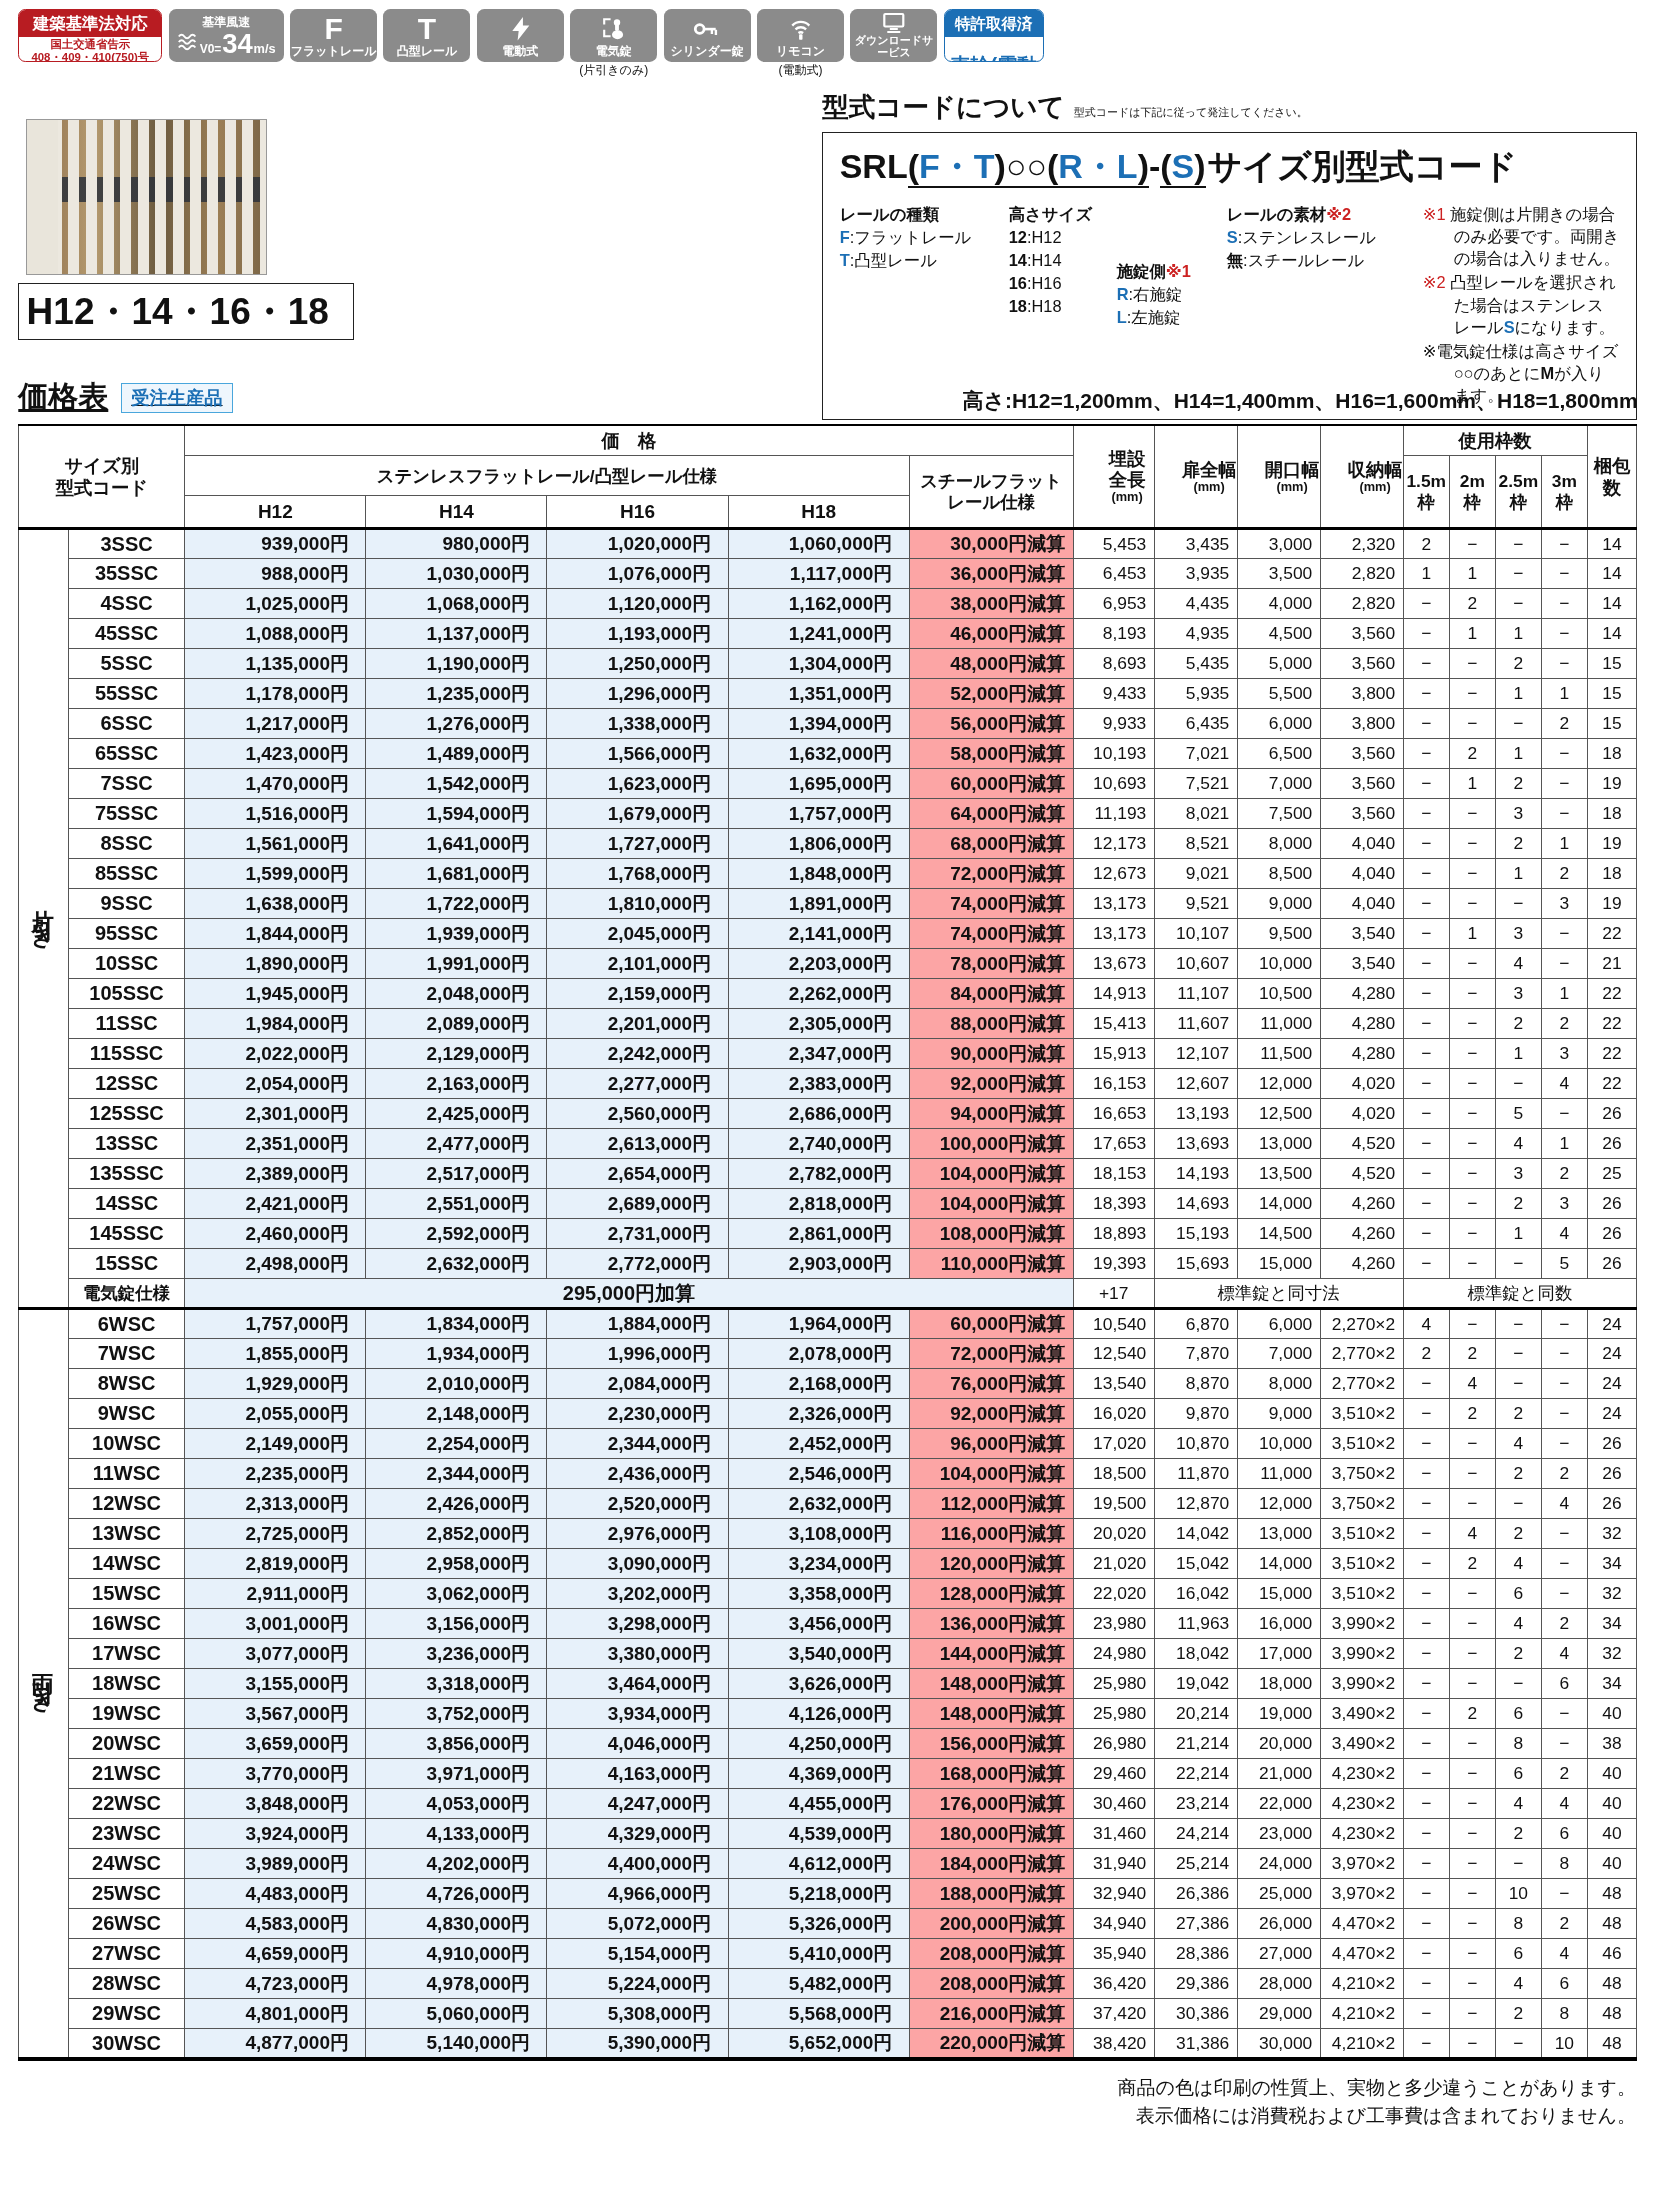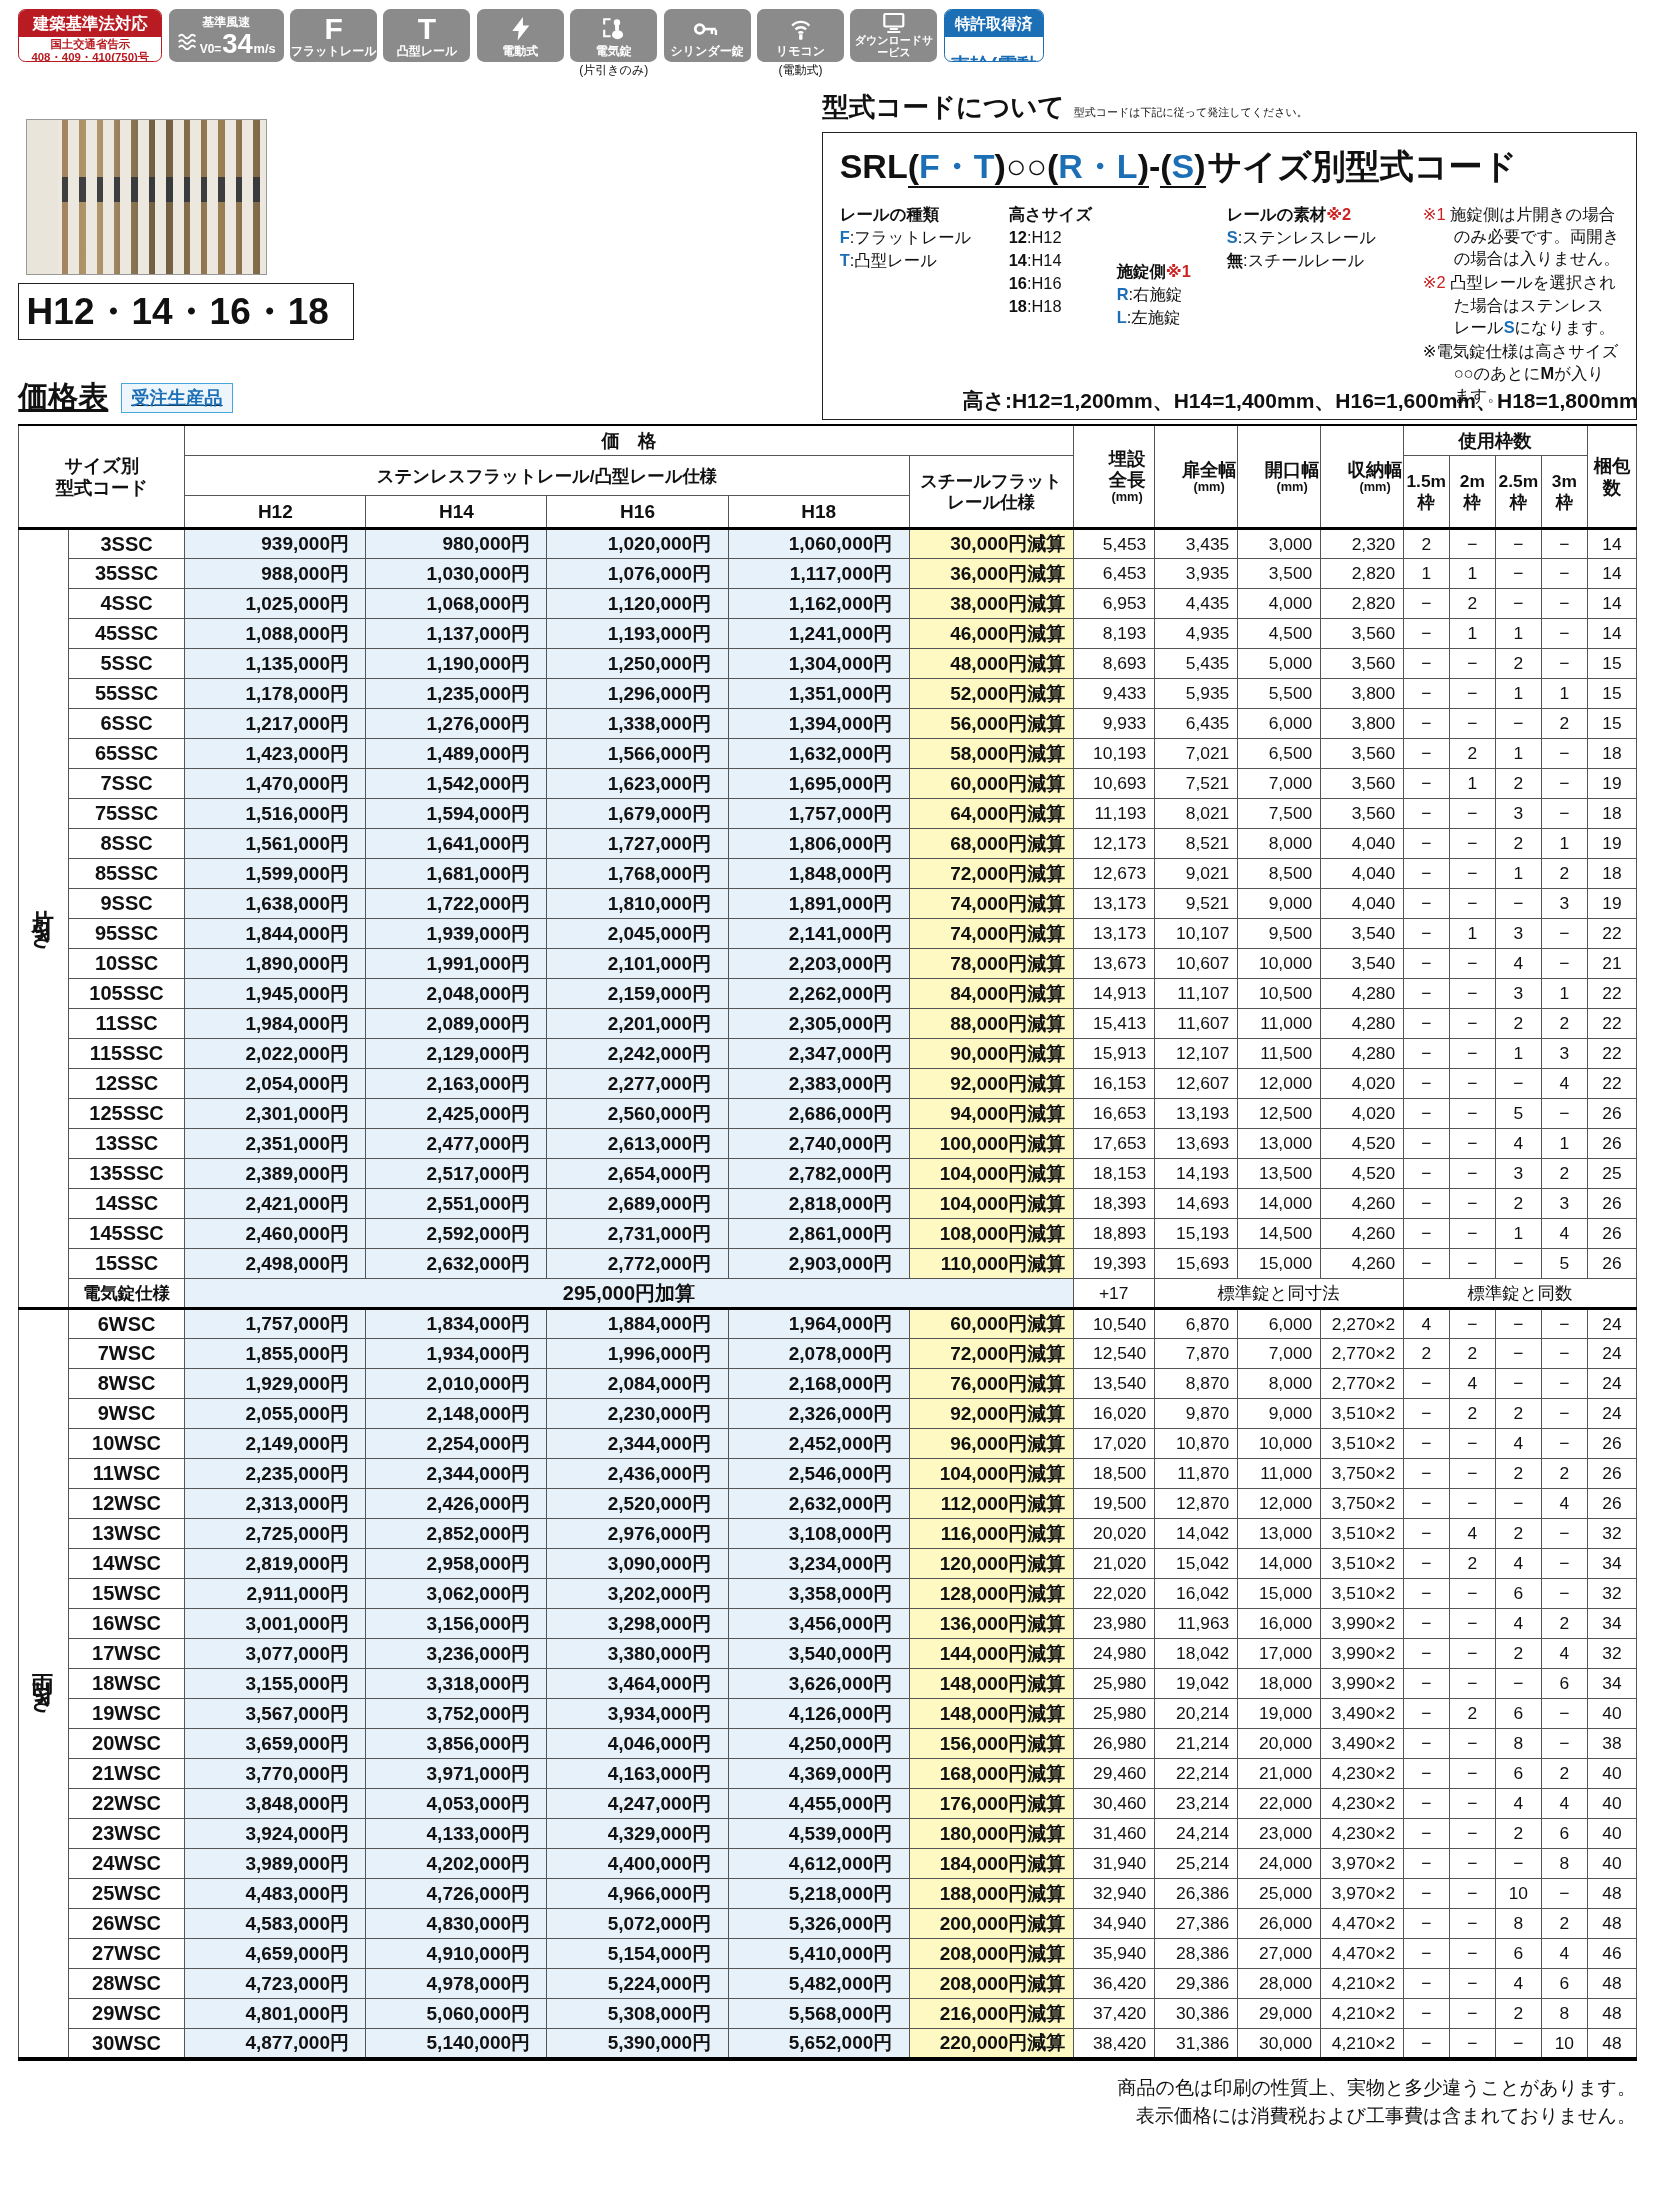--- a/index.html
+++ b/index.html
@@ -73,21 +73,21 @@
   .th-dim{font-size:15.5px;line-height:1.15;padding-left:27px;}
   .th-dim .mm{font-size:12.8px;font-weight:bold;}
   .th-frame{font-size:13.7px;line-height:1.2;font-weight:bold;}
   .th-pack{font-size:14.6px;line-height:1.2;}
   tbody td{height:30px;padding:0;}
   tbody.grp-w{border-top:3.7px solid #000;}
   th.side{background:#fff;}
   th.side span{writing-mode:vertical-rl;font-size:23px;font-weight:bold;letter-spacing:9.1px;}
   .c-code{font-size:20px;font-weight:bold;text-align:center;}
   .c-price{font-size:19px;font-weight:bold;text-align:right;padding-right:16.4px;background:#e7f1fa;}
-  .c-steel{font-size:19px;font-weight:bold;text-align:right;padding-right:7.3px;background:#fef9c3;}
+  .c-steel{font-size:19px;font-weight:bold;text-align:right;padding-right:7.3px;background:#fca5a5;}
   .c-dim{font-size:17.4px;text-align:right;padding-right:7.3px;}
   .c-frame{font-size:17.4px;text-align:center;}
   .c-pack{font-size:17.4px;text-align:center;}
   .el-label{font-size:17.4px;font-weight:bold;text-align:center;}
   .c-elprice{background:#e7f1fa;text-align:center;font-weight:bold;font-size:20px;}
   .c-elcenter{text-align:center;padding-right:0;}
   .c-elspan{text-align:center;font-size:17.4px;}
   .footer{text-align:right;font-size:19px;line-height:1.5;margin-top:12.8px;padding-right:1.8px;}
 </style>
 </head>

